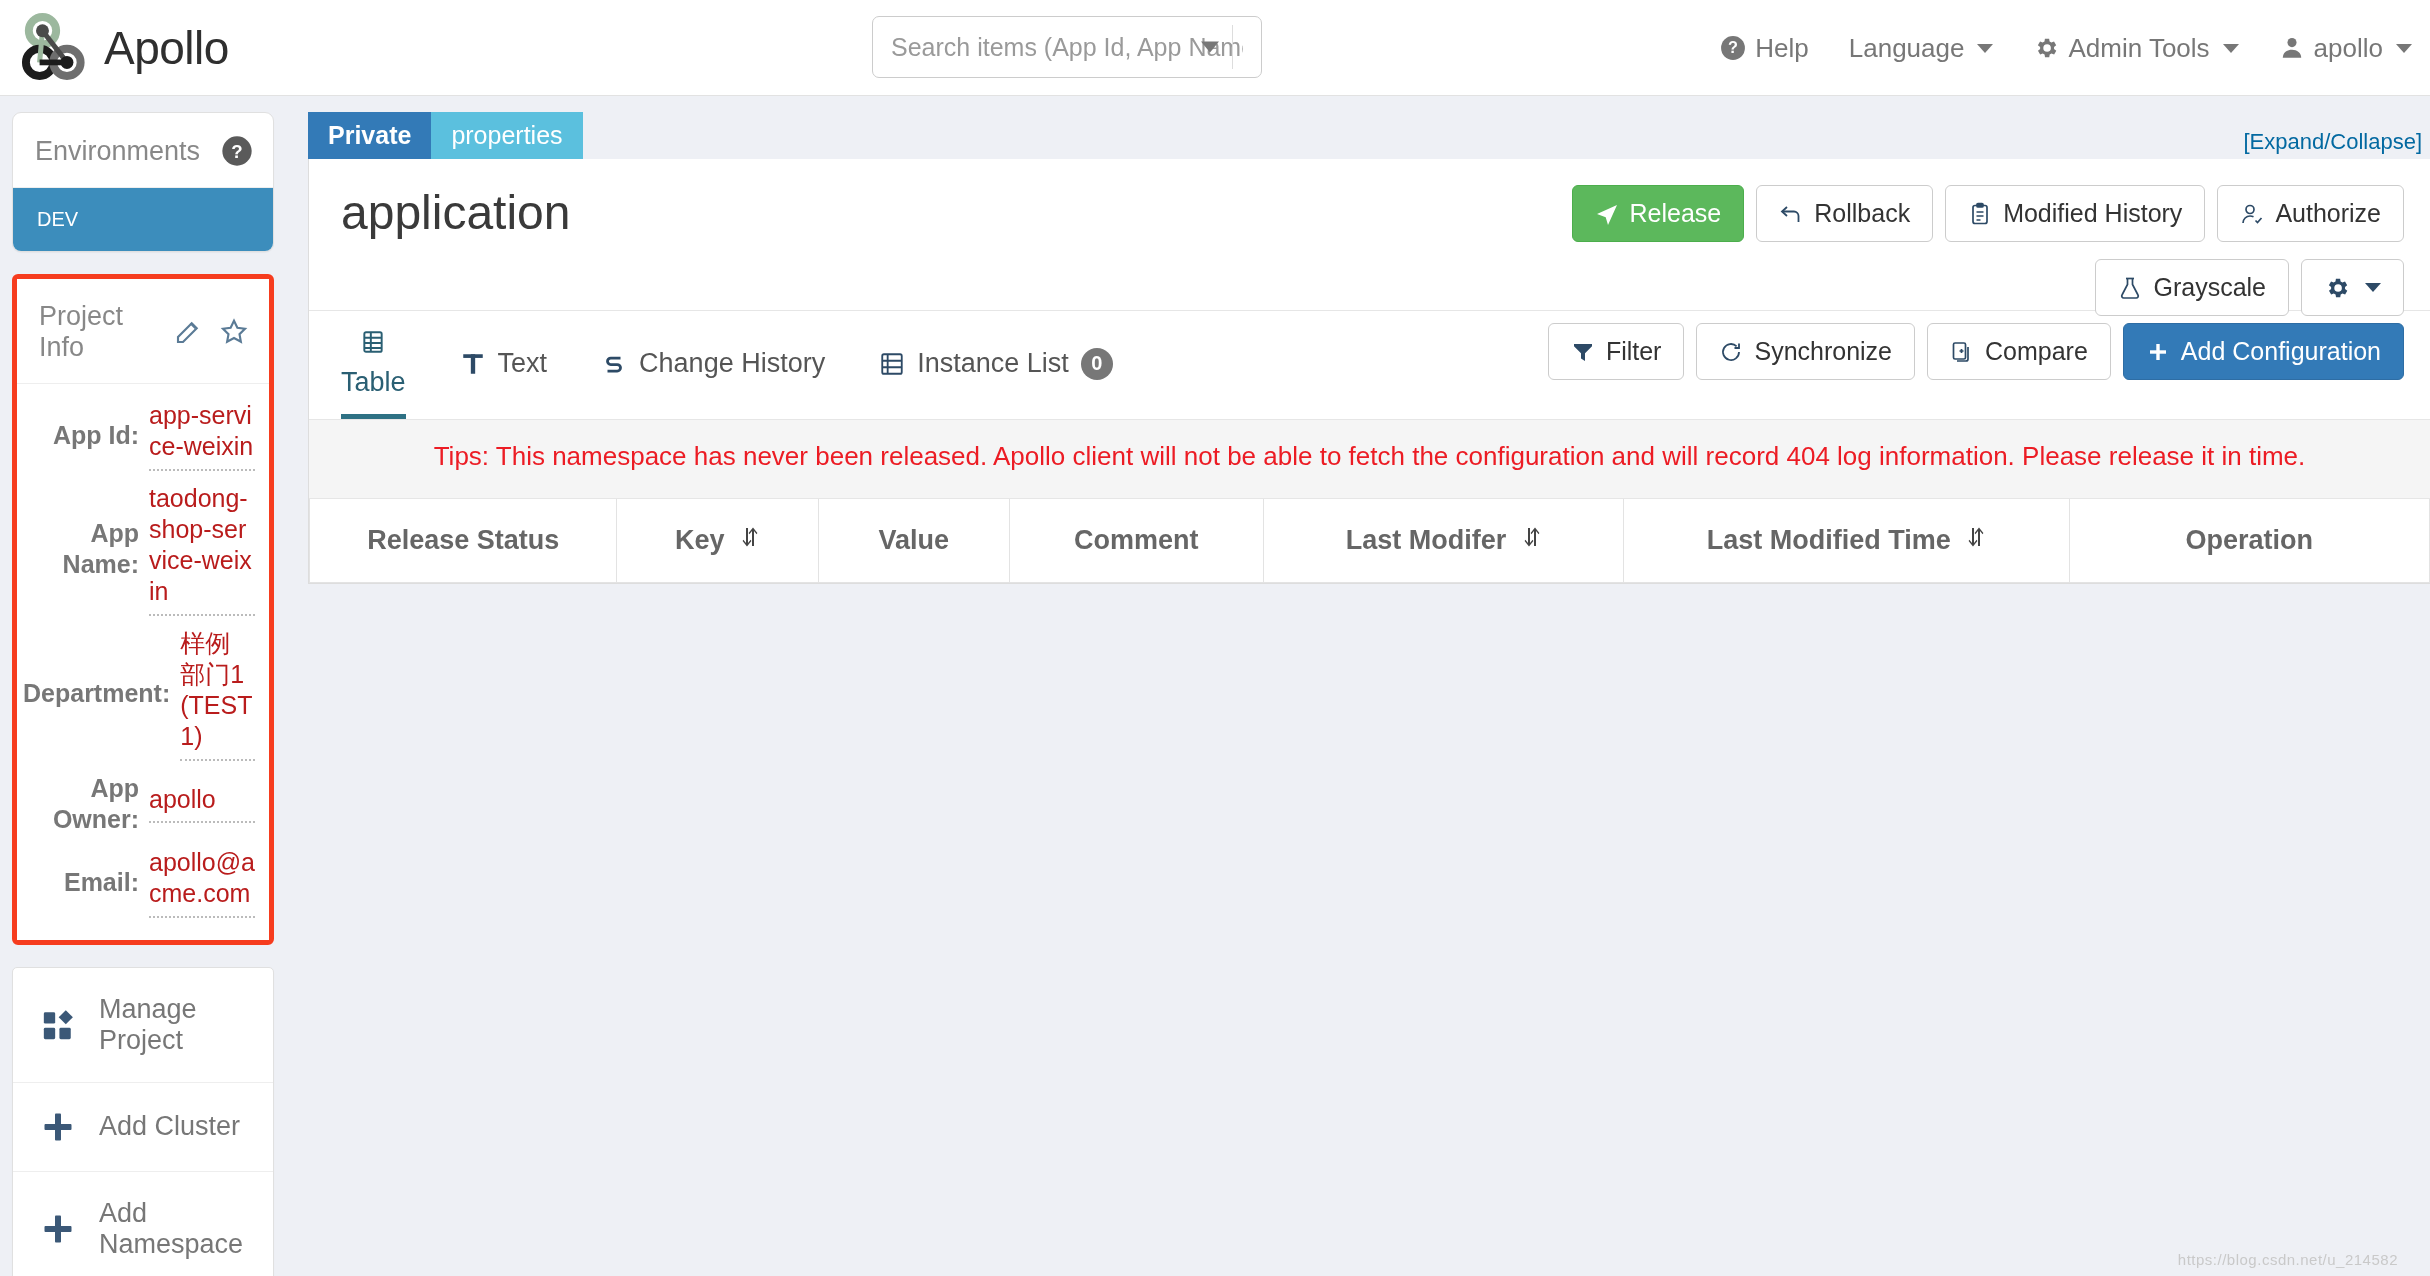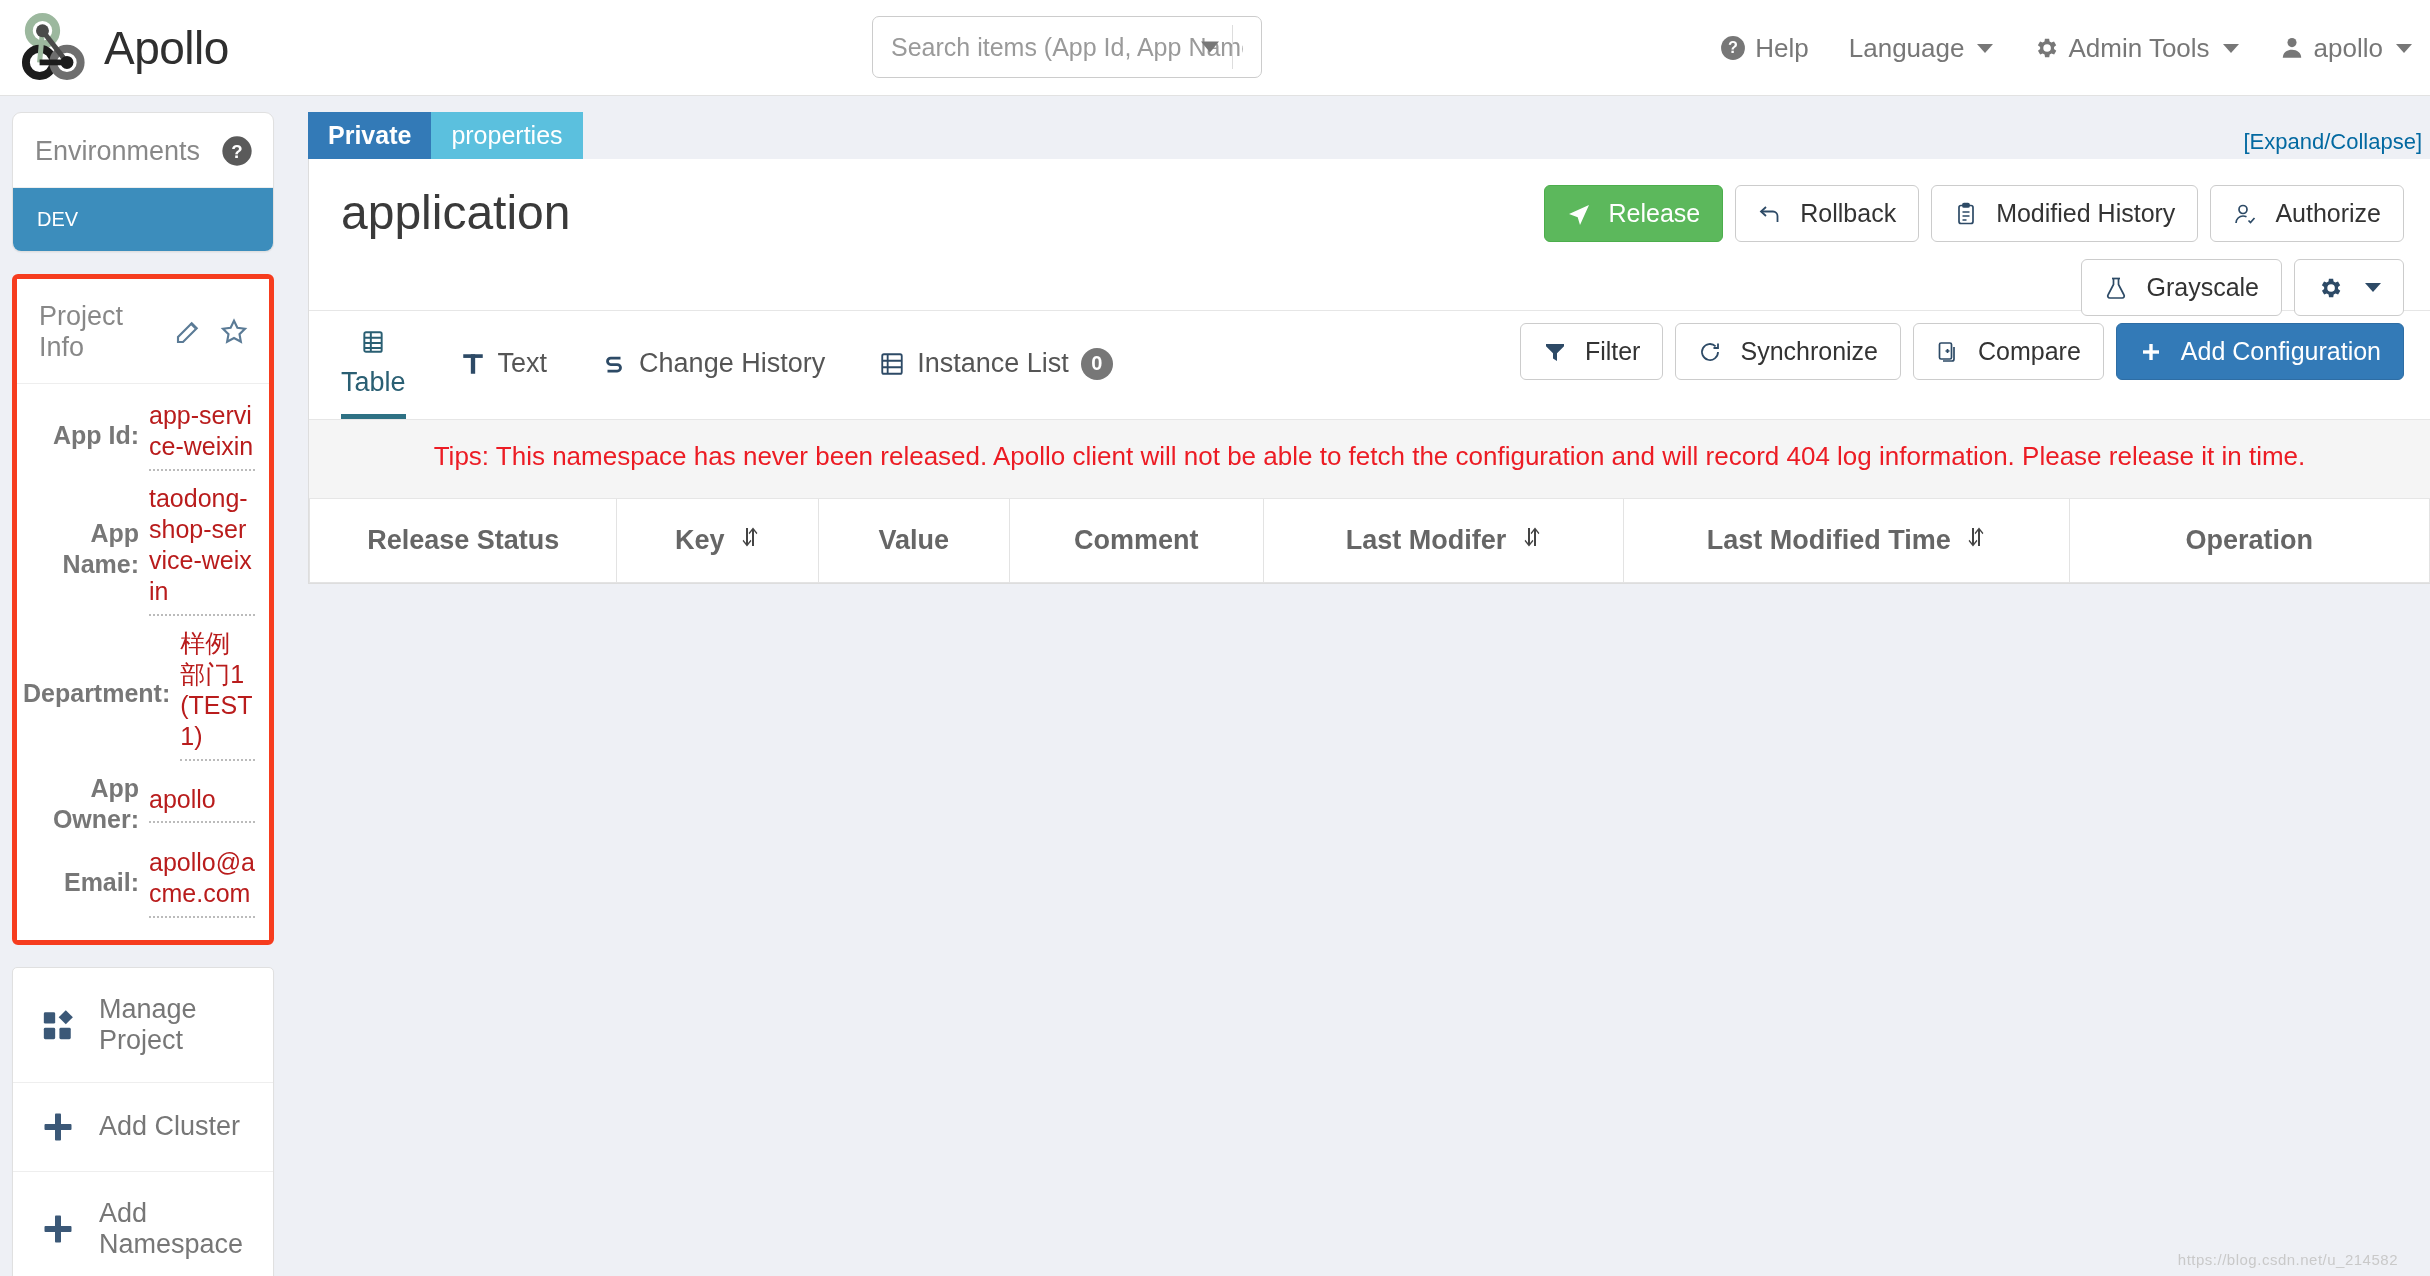--- a/index.html
+++ b/index.html
@@ -224,21 +224,21 @@
     right: 26px; top: 26px;
     display: flex; gap: 12px;
   }
   .btn-group-2 {
     position: absolute;
     right: 26px; top: 100px;
     display: flex; gap: 12px;
   }
   .btn {
     display: inline-flex; align-items: center;
-    gap: 18px;
+    gap: 11px;
     border: 1px solid #ccc;
     border-radius: 6px;
     background: #fff;
     color: #333;
     font-size: 25px;
     padding: 13px 22px;
     cursor: pointer;
     white-space: nowrap;
     font-family: "Liberation Sans", sans-serif;
   }

